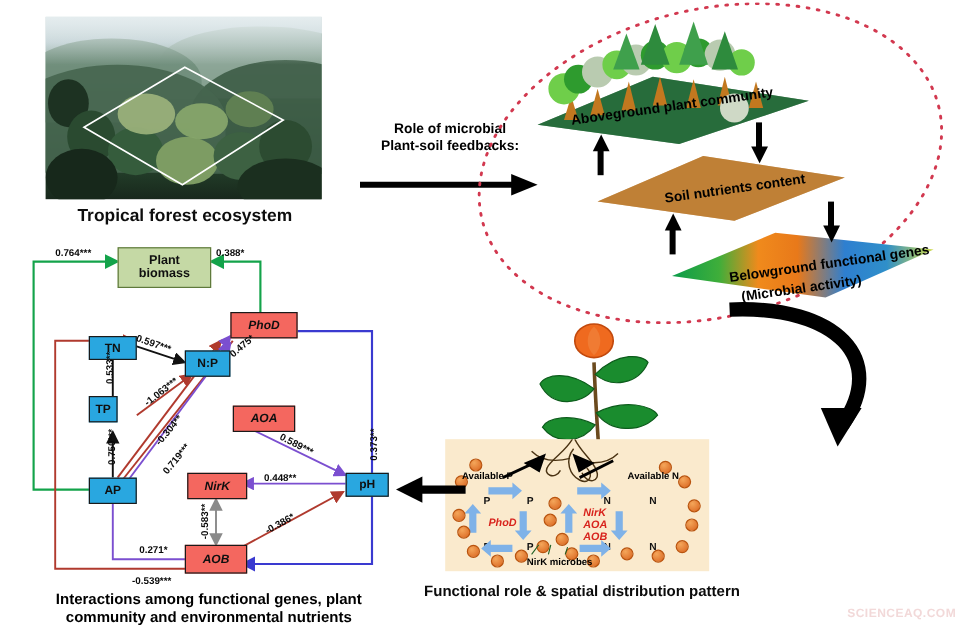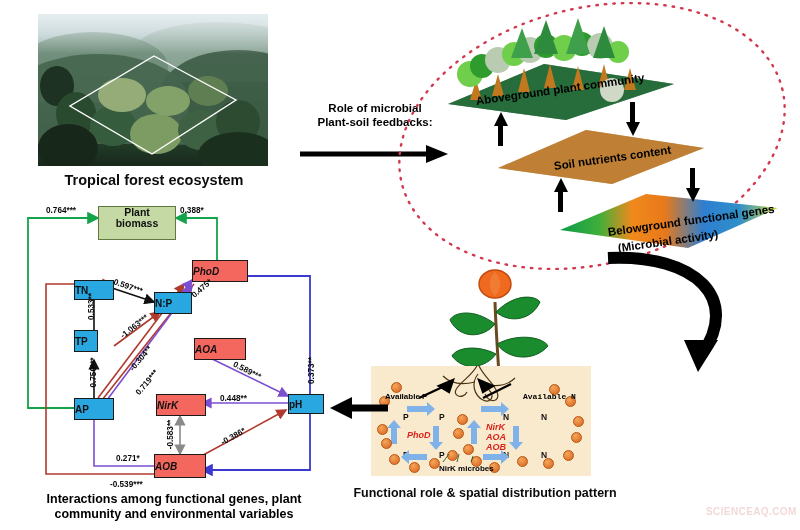--- a/index.html
+++ b/index.html
@@ -54,21 +54,21 @@
   #soil-box .gene{position:absolute;font-size:9px;font-weight:bold;color:#d8241d;
     font-style:italic;line-height:10.5px;}
   .soil-note{position:absolute;font-size:8px;font-weight:bold;color:#000;white-space:nowrap;}
   #soil-caption{left:350px;top:486px;width:270px;text-align:center;
     font-size:12.5px;font-weight:bold;color:#0b0b0b;line-height:15px;}
   #arrow-to-soil{left:600px;top:396px;}
 
   
   #sem{left:6px;top:198px;width:340px;height:290px;}
   .node{position:absolute;border:1.6px solid #1a1a1a;
-    display:flex;align-items:center;
+    display:flex;align-items:center;justify-content:center;
     text-align:center;font-size:10px;font-weight:bold;color:#101010;
     box-sizing:border-box;line-height:11px;}
   .node.blue{background:#29a7e0;}
   .node.red{background:#f4675f;font-style:italic;}
   .node.green{background:#c5d9a5;border-color:#5f7a3c;font-size:10.5px;}
   .plabel{position:absolute;font-size:8.2px;font-weight:bold;color:#0a0a0a;
     white-space:nowrap;transform-origin:center center;}
   #sem-caption{left:14px;top:492px;width:320px;text-align:center;
     font-size:12.5px;font-weight:bold;color:#000000;line-height:15px;}
 
@@ -257,21 +257,21 @@
   <div class="microbe" style="left:118px;top:96px;"></div>
   <div class="microbe" style="left:146px;top:90px;"></div>
   <div class="microbe" style="left:172px;top:92px;"></div>
   <div class="microbe" style="left:192px;top:84px;"></div>
   <div class="microbe" style="left:200px;top:66px;"></div>
   <div class="microbe" style="left:202px;top:50px;"></div>
   <div class="microbe" style="left:194px;top:30px;"></div>
   <div class="microbe" style="left:178px;top:18px;"></div>
 
   <span class="soil-note" style="left:14px;top:26px;">Available P</span>
-  <span class="soil-note" style="left:152px;top:26px;font-family:Liberation Mono, monospace;">Available N</span>
+  <span class="soil-note" style="left:152px;top:26px;">Available N</span>
   <span class="soil-note" style="left:68px;top:98px;">NirK microbes</span>
 
   <svg class="abs" style="left:0;top:0;" width="220" height="110">
     <g stroke="#000" stroke-width="2.4" fill="#000">
       <line x1="48" y1="32" x2="78" y2="18"></line>
       <polygon points="82,14 68,20 78,26"></polygon>
       <line x1="140" y1="18" x2="112" y2="32"></line>
       <polygon points="108,14 122,20 112,26"></polygon>
     </g>
     <g stroke="#1b5e20" stroke-width="0.9" fill="none">
@@ -380,16 +380,16 @@
   <div class="plabel" style="left:226px;top:168px;transform:rotate(27deg);">0.589***</div>
   <div class="plabel" style="left:214px;top:196px;">0.448**</div>
   <div class="plabel" style="left:214px;top:234px;transform:rotate(-29deg);">-0.386*</div>
   <div class="plabel" style="left:150px;top:232px;transform:rotate(-90deg);">-0.583**</div>
   <div class="plabel" style="left:292px;top:168px;transform:rotate(-90deg);">0.373**</div>
   <div class="plabel" style="left:104px;top:282px;">-0.539***</div>
 </div>
 
 <div class="abs" id="sem-caption">
   <div>Interactions among functional genes, plant</div>
-  <div>community and environmental variables</div>
+  <div>community and environmental nutrients</div>
 </div>
 
 <div class="abs" id="watermark">SCIENCEAQ.COM</div>
 
 </body></html>

